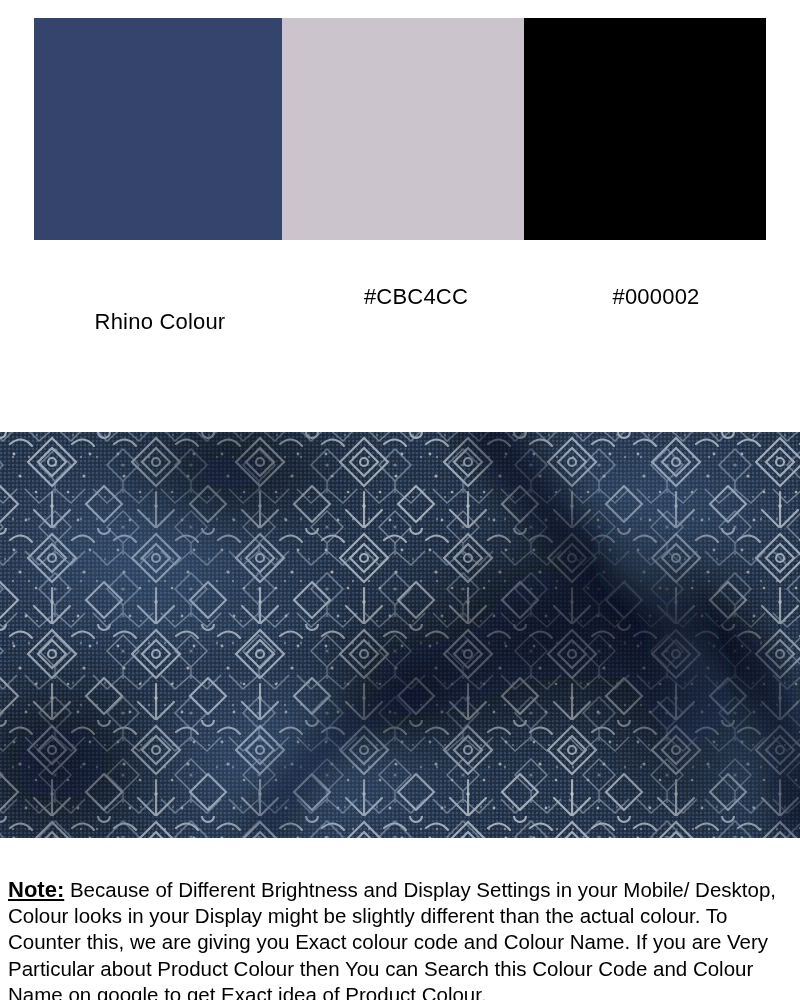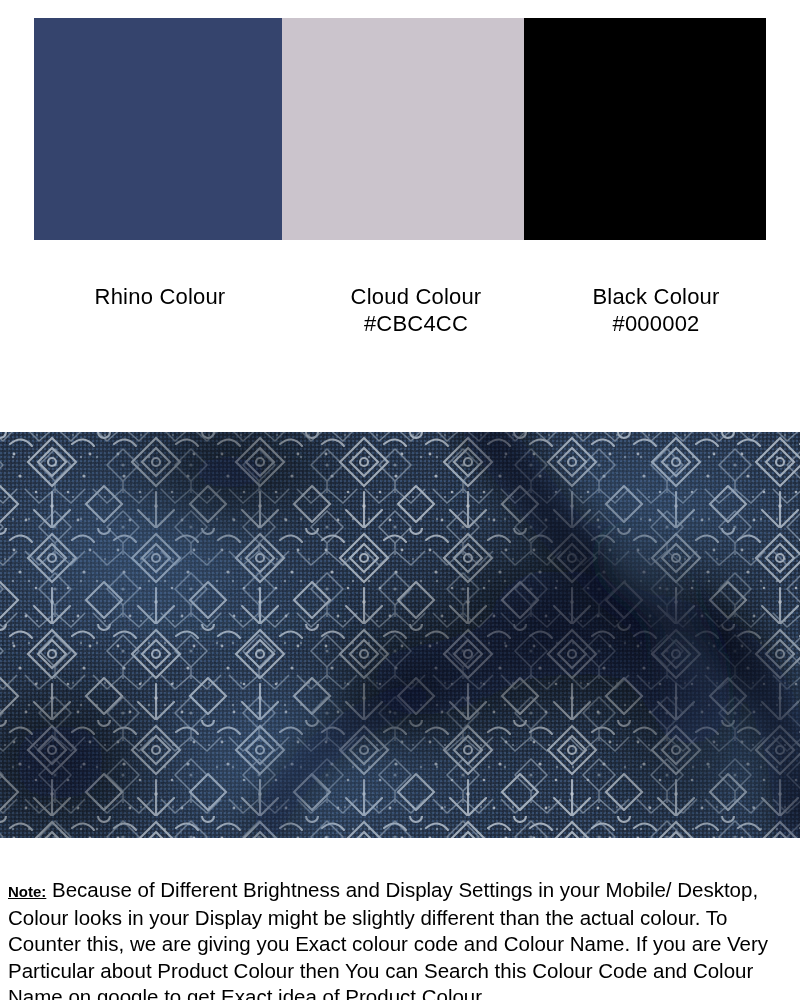--- a/index.html
+++ b/index.html
@@ -43,21 +43,21 @@
     height: 60px;
     display: flex;
     flex-direction: row;
   }
   .label-col {
     text-align: center;
     font-size: 22px;
     line-height: 27px;
     letter-spacing: 0.2px;
   }
-  .label-col .name { display: block; }
+  .label-col .name { display: block; margin-top: 25px; }
   .label-col .code { display: block; }
   .col-rhino { width: 320px; }
   .col-cloud { width: 192px; }
   .col-black { width: 288px; }
 
   
   .fabric-wrap {
     position: absolute;
     left: 0;
     top: 432px;
@@ -74,42 +74,40 @@
     left: 8px;
     top: 856px;
     width: 786px;
     font-size: 20.5px;
     line-height: 26.4px;
     text-align: left;
   }
   .note .note-label {
     font-weight: bold;
     text-decoration: underline;
-    font-size: 15px;
+    font-size: 22px;
   }
 </style>
 </head>
 <body>
 
 <div class="swatch-strip">
   <div class="swatch swatch-rhino" style="background: rgb(53, 68, 109);"></div>
   <div class="swatch swatch-cloud" style="background: rgb(203, 196, 204);"></div>
   <div class="swatch swatch-black" style="background: rgb(0, 0, 0);"></div>
 </div>
 
 <div class="labels">
   <div class="label-col col-rhino">
     <span class="name">Rhino Colour</span>
   </div>
   <div class="label-col col-cloud">
-    <span class="name">Cloud Colour</span>
     <span class="code">#CBC4CC</span>
   </div>
   <div class="label-col col-black">
-    <span class="name">Black Colour</span>
     <span class="code">#000002</span>
   </div>
 </div>
 
 <div class="fabric-wrap">
   <svg width="800" height="406" viewBox="0 0 800 406">
     <defs>
 
       <pattern id="weave" width="4" height="4" patternUnits="userSpaceOnUse">
         <rect width="4" height="4" fill="#16263f"></rect>

